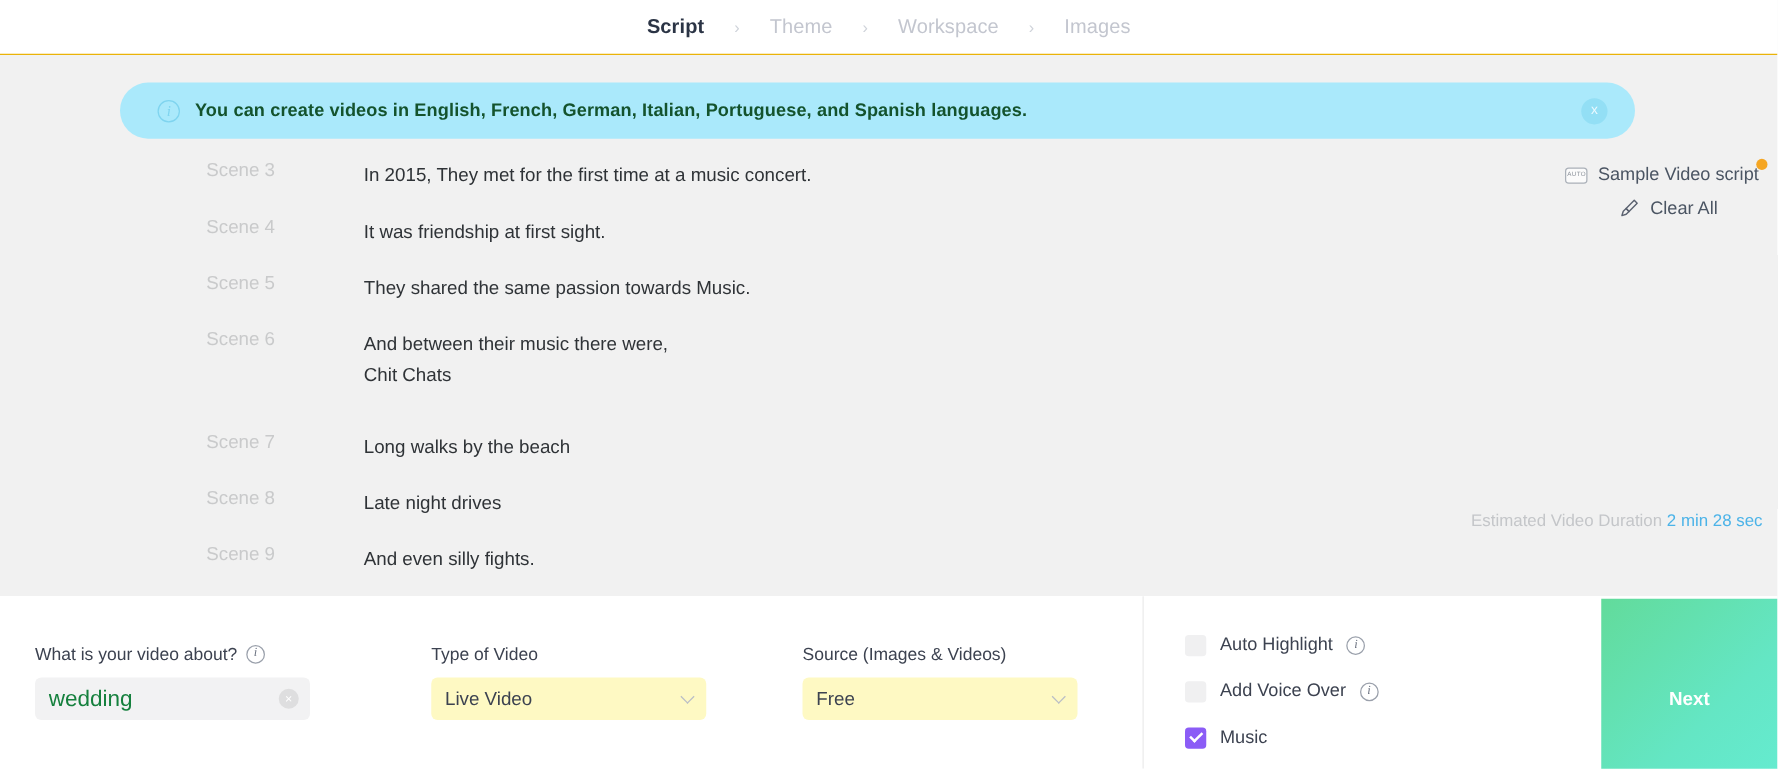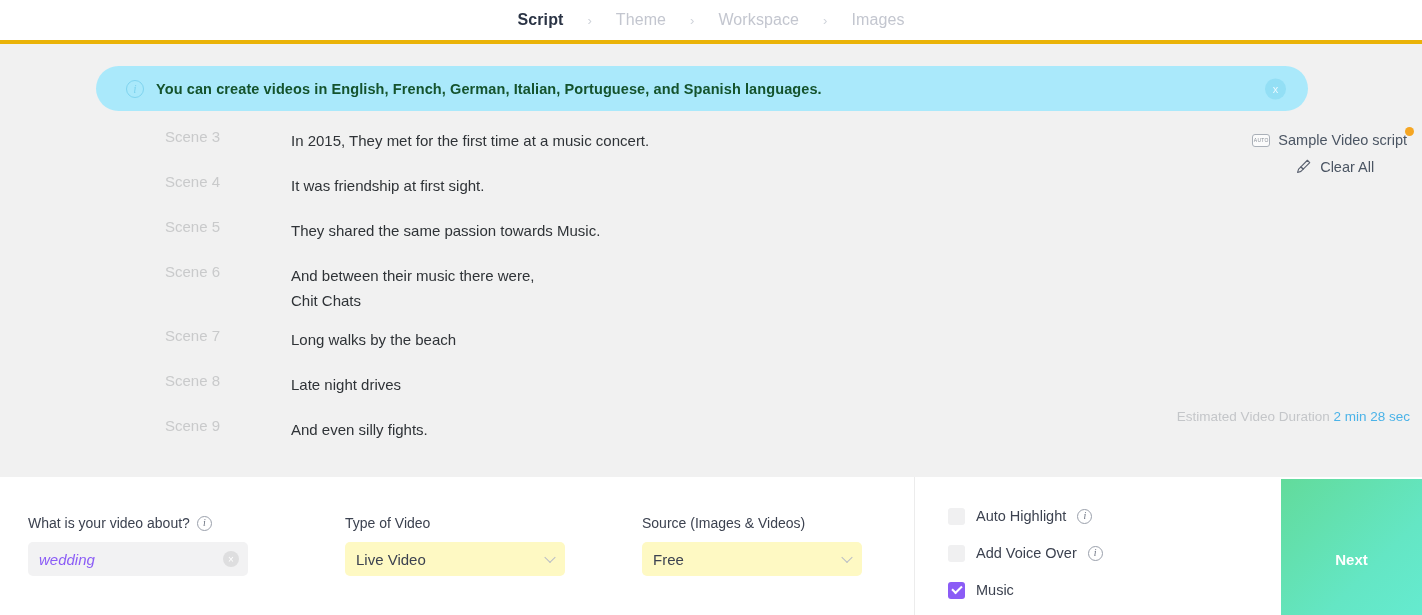--- a/index.html
+++ b/index.html
@@ -8,21 +8,21 @@
     background: #ffffff;
     font-family: "Liberation Sans", sans-serif;
     overflow: hidden;
   }
   .app { position: relative; width: 1422px; height: 615px; background: #ffffff; }
 
   
   .topbar {
     position: absolute; left: 0; top: 0; width: 1422px; height: 44px;
     background: #ffffff;
-    border-bottom: 4px solid #eab308;
+    border-bottom: 1px solid #eab308;
     display: flex; align-items: center; justify-content: center;
   }
   .crumbs { display: flex; align-items: center; }
   .crumb {
     font-size: 16px; letter-spacing: .1px; padding: 0 2px;
     color: #c3c6cf; white-space: nowrap;
   }
   .crumb.active { color: #2b3445; font-weight: bold; }
   .crumb-sep {
     color: #cfd3da; font-size: 13px; margin: 0 22px; user-select: none;
@@ -119,22 +119,22 @@
     display: inline-flex; align-items: center; justify-content: center;
     font-family: "Liberation Serif", serif; font-size: 10px; font-style: italic;
     line-height: 1; cursor: pointer;
   }
   .text-input {
     position: relative; width: 220px; height: 34px; background: #f2f2f3;
     border: none; border-radius: 5px; display: flex; align-items: center;
   }
   .text-input input {
     border: none; outline: none; background: transparent;
-    font-family: "Liberation Sans", sans-serif; font-size: 15px; color: #8b5cf6;
-    padding: 0 30px 0 11px; width: 100%; height: 100%; font-style: italic;
+    font-family: "Liberation Sans", sans-serif; font-size: 18px; color: #15803d;
+    padding: 0 30px 0 11px; width: 100%; height: 100%;
   }
   .clear-x {
     position: absolute; right: 9px; top: 50%; transform: translateY(-50%);
     width: 16px; height: 16px; border-radius: 50%; background: #dededf;
     color: #ffffff; font-size: 10px;
     display: flex; align-items: center; justify-content: center; cursor: pointer;
   }
   .select {
     position: relative; width: 220px; height: 34px; background: #fef9c3;
     border-radius: 5px; display: flex; align-items: center;
@@ -222,21 +222,21 @@
         <div class="scene-text">In 2015, They met for the first time at a music concert.</div>
       </div>
       <div class="scene-row" style="margin-bottom:20px">
         <div class="scene-label">Scene 4</div>
         <div class="scene-text">It was friendship at first sight.</div>
       </div>
       <div class="scene-row" style="margin-bottom:20px">
         <div class="scene-label">Scene 5</div>
         <div class="scene-text">They shared the same passion towards Music.</div>
       </div>
-      <div class="scene-row" style="margin-bottom:14px">
+      <div class="scene-row" style="margin-bottom:32px">
         <div class="scene-label">Scene 6</div>
         <div class="scene-text">And between their music there were,
 Chit Chats</div>
       </div>
       <div class="scene-row" style="margin-bottom:20px">
         <div class="scene-label">Scene 7</div>
         <div class="scene-text">Long walks by the beach</div>
       </div>
       <div class="scene-row" style="margin-bottom:20px">
         <div class="scene-label">Scene 8</div>

